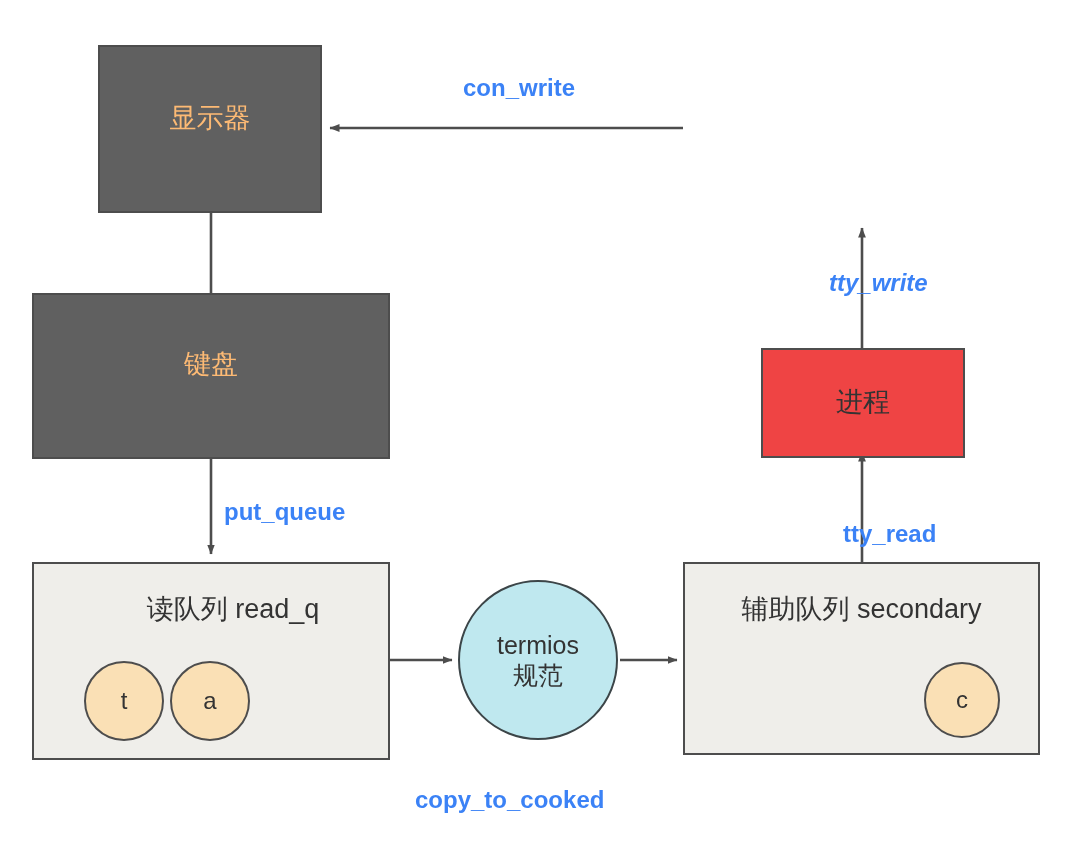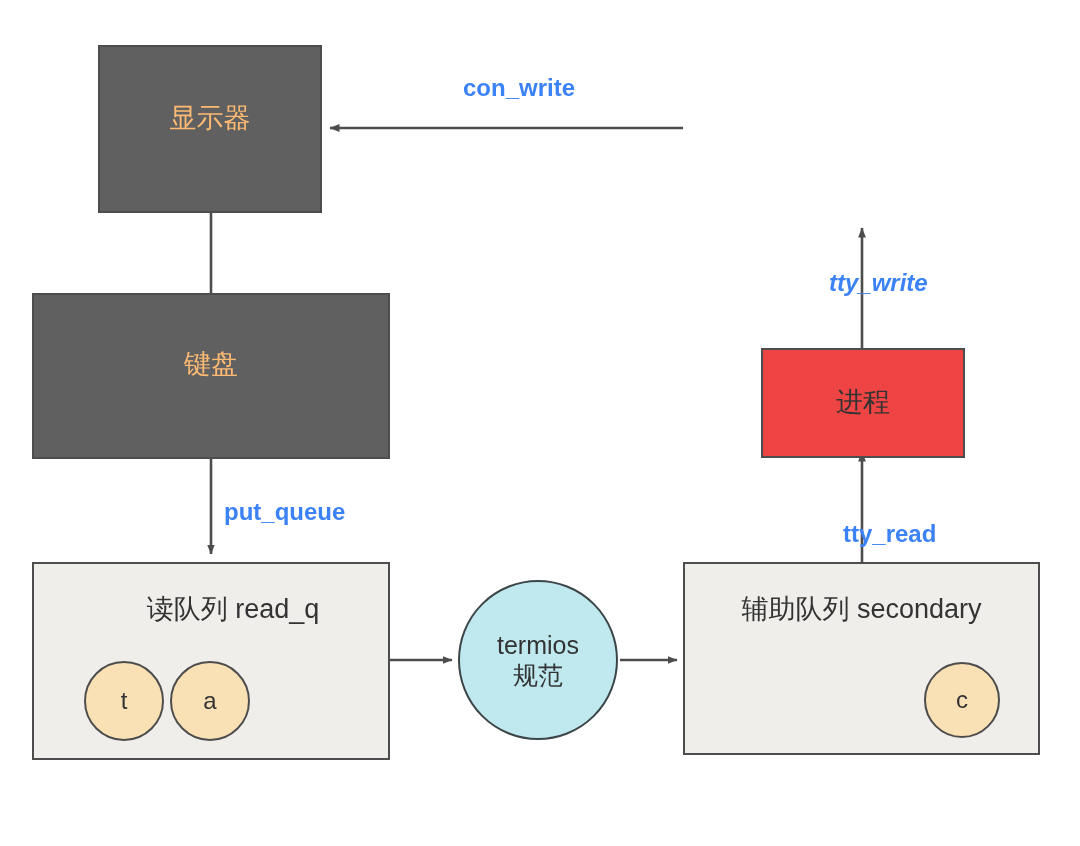--- a/index.html
+++ b/index.html
@@ -147,18 +147,19 @@
 
   <div class="node pink" style="left:761px; top:348px; width:204px; height:110px;">
     <span class="node-label" style="margin-top:36px;">进程</span>
   </div>
 
 
   <div class="edge-label" style="left:463px; top:74px;">con_write</div>
 
   <div class="edge-label" style="left:224px; top:498px;">put_queue</div>
 
+  <div class="edge-label" style="left:415px; top:786px;">copy_to_cooked</div>
 
   <div class="edge-label" style="left:829px; top:269px;font-style:italic;">tty_write</div>
 
   <div class="edge-label" style="left:843px; top:497px;margin-top:23px;">tty_read</div>
 
 </div>
 
 </body></html>

